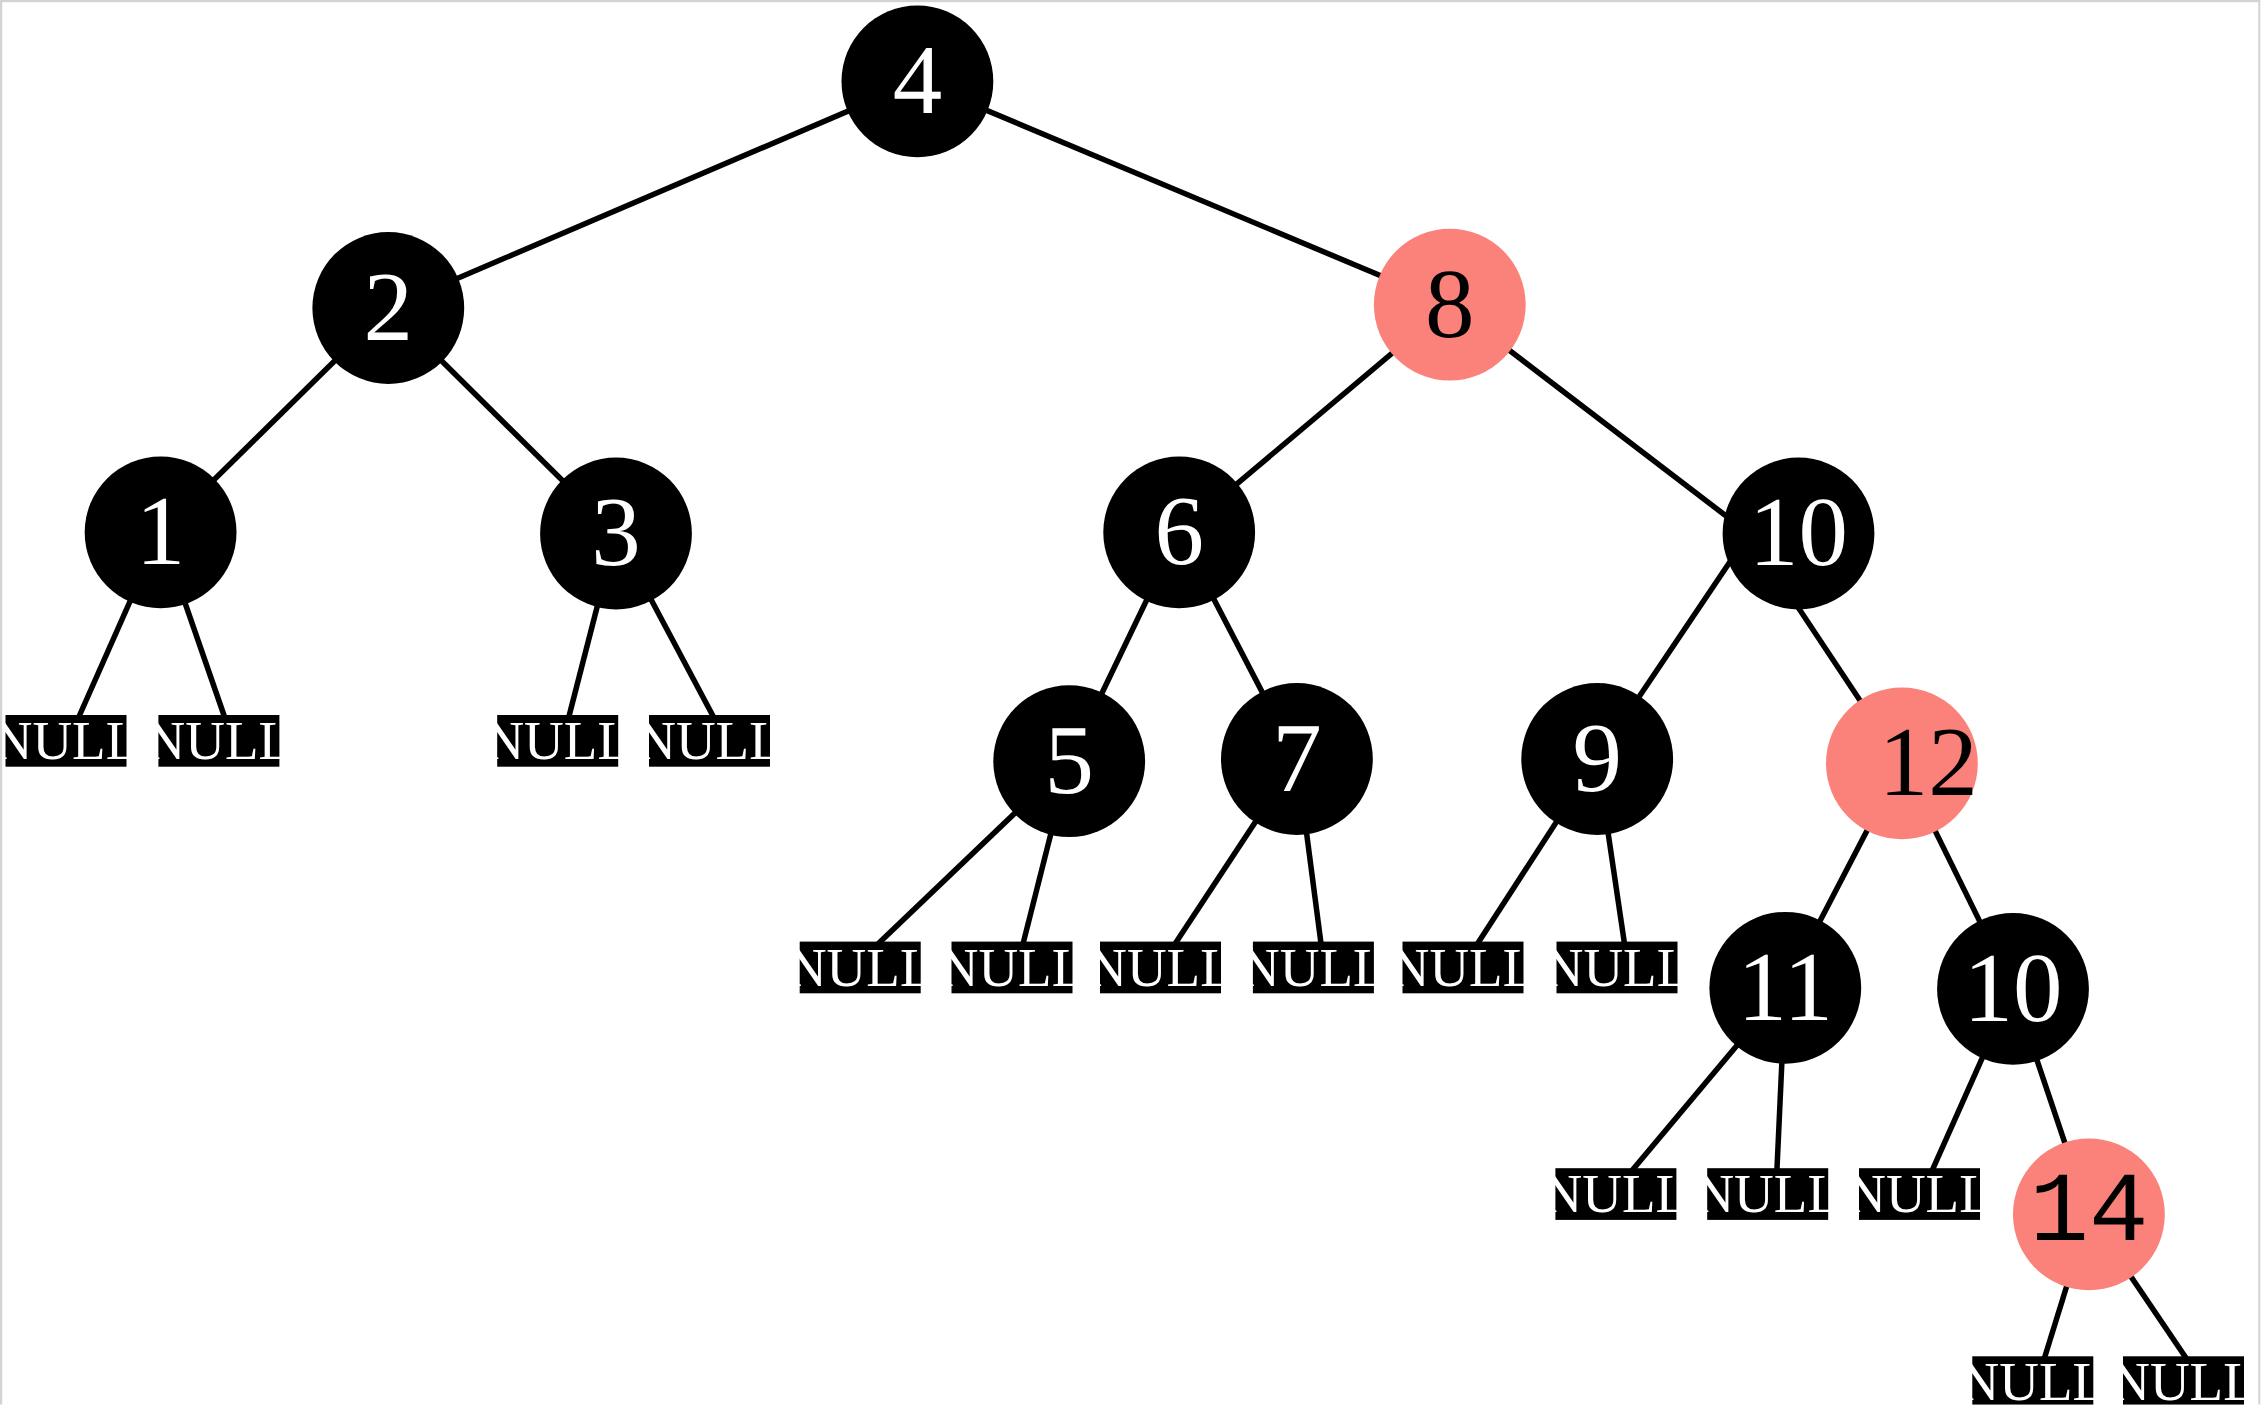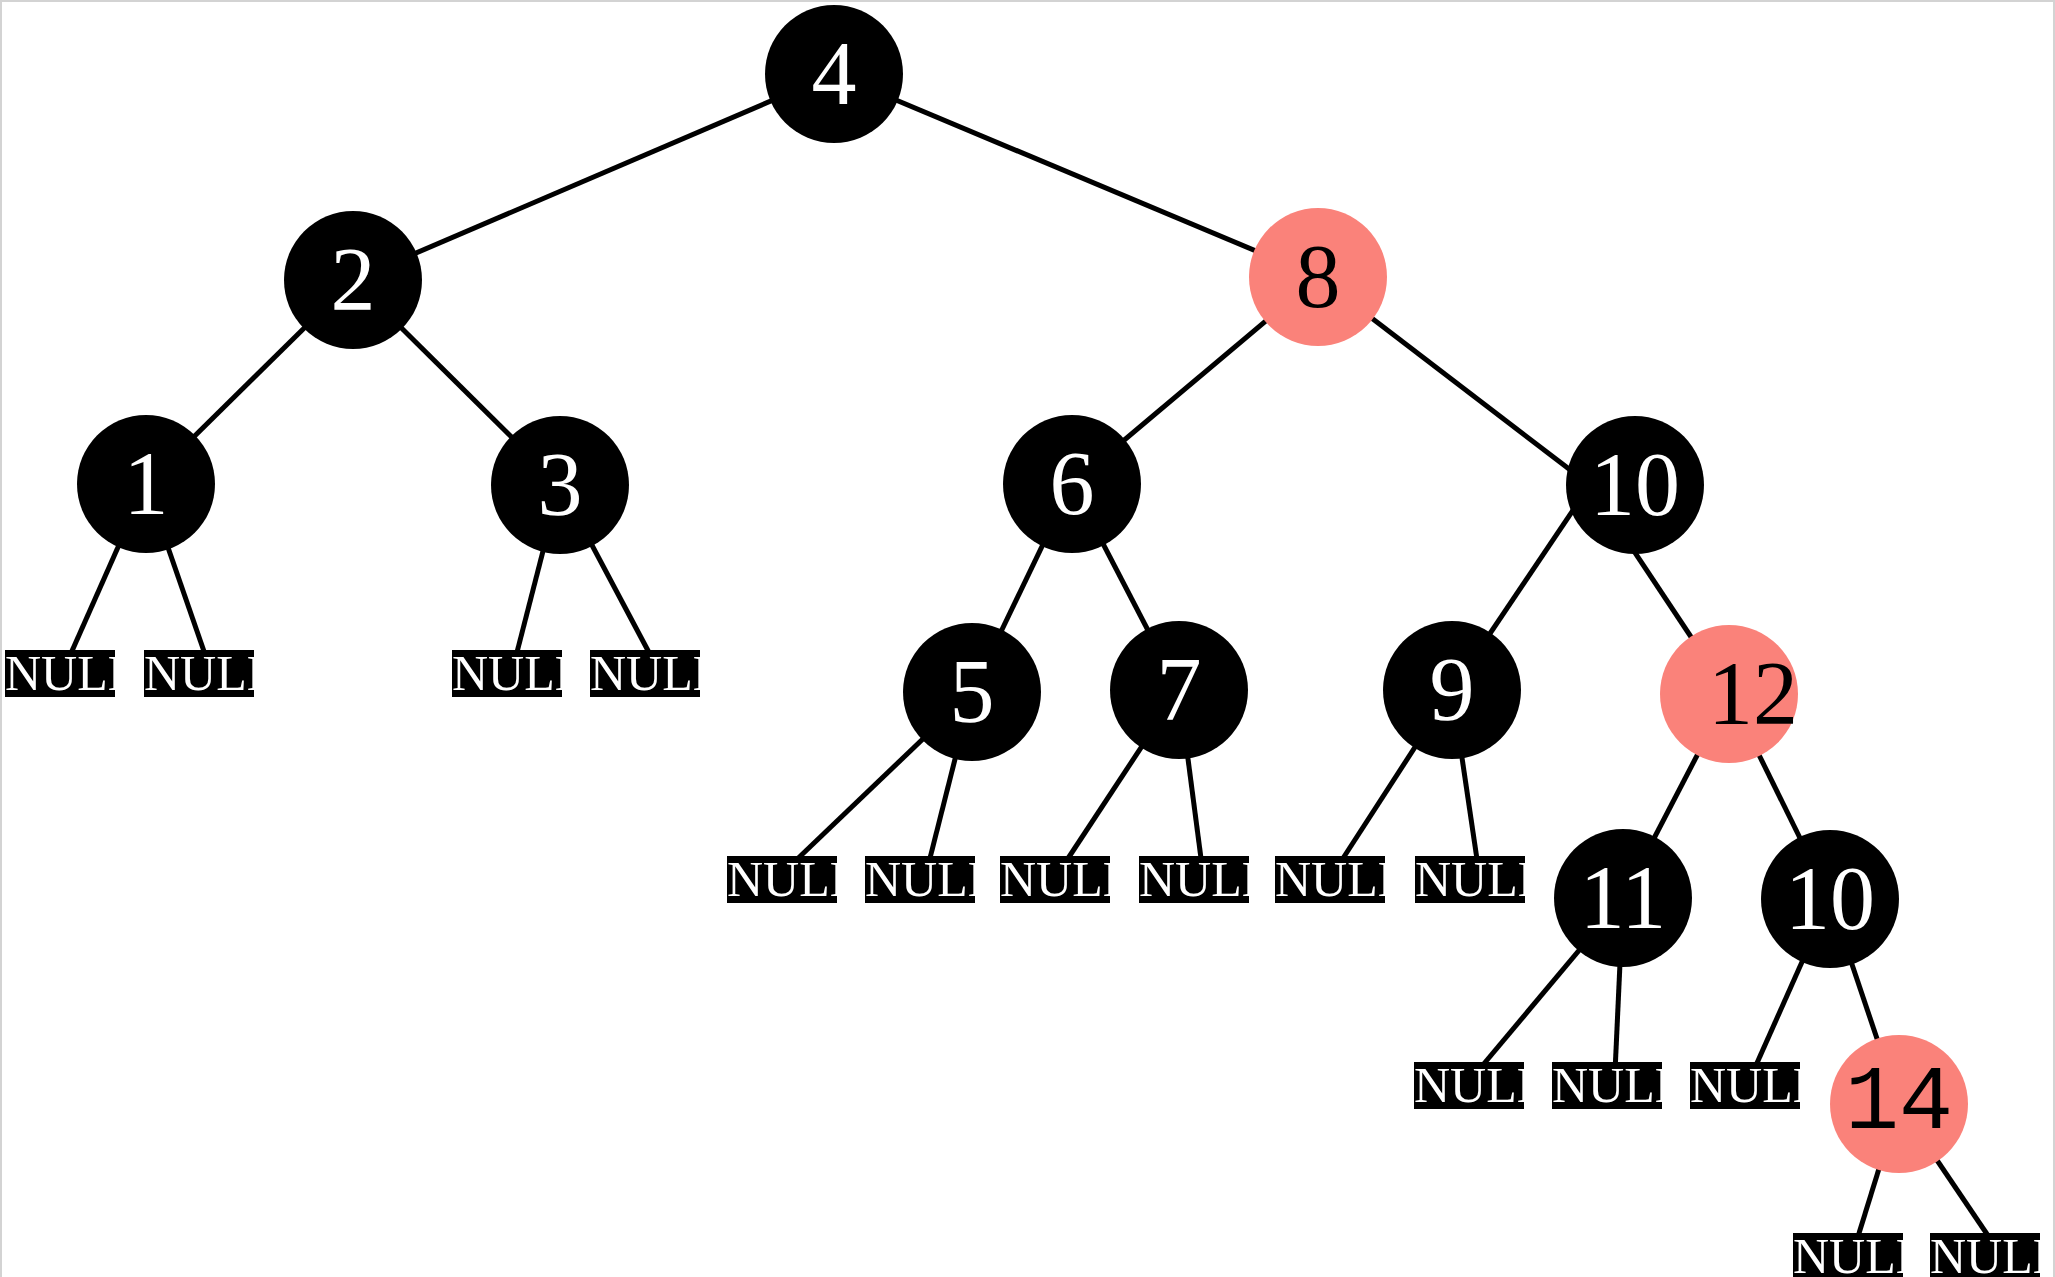--- a/index.html
+++ b/index.html
@@ -46,20 +46,21 @@
     color: #000000;
   }
   .null-leaf {
     position: absolute;
     width: 110px;
     height: 47px;
     background: #000000;
     color: #ffffff;
     display: flex;
     align-items: center;
+    justify-content: center;
     font-size: 50px;
     line-height: 47px;
     letter-spacing: 0px;
     user-select: none;
   }
 </style>
 </head>
 <body>
 
 <div id="canvas">

